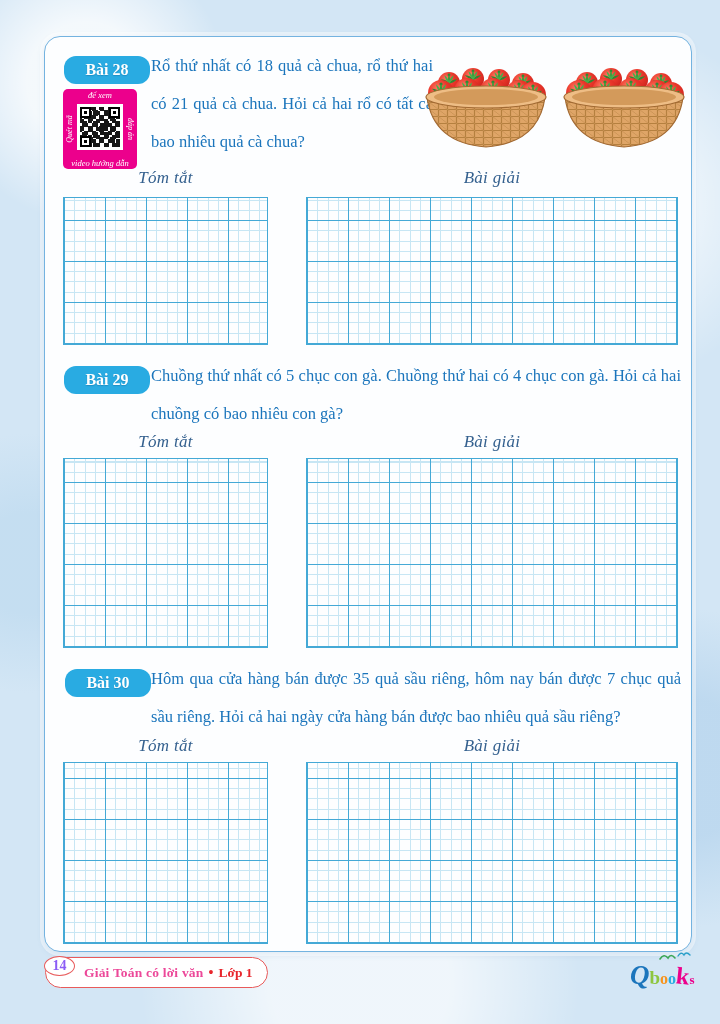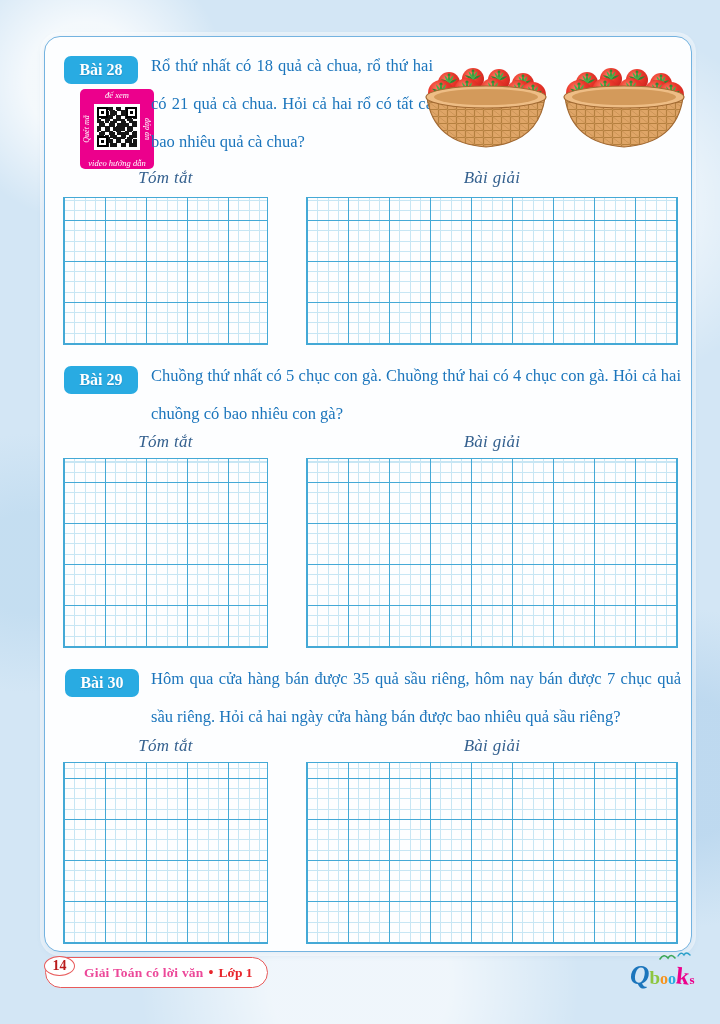--- a/index.html
+++ b/index.html
@@ -18,21 +18,21 @@
   .card {
     position:absolute; left:44px; top:36px; width:648px; height:916px;
     background:#fdfeff;
     border:1.5px solid #74b3e0;
     border-radius:16px;
     box-shadow:0 0 0 4px rgba(255,255,255,.45), 0 2px 6px rgba(90,140,190,.25);
   }
   .abs { position:absolute; }
 
   .ex-badge {
-    width:74px; height:28px; background:#29abe2; border-radius:7px;
+    width:86px; height:28px; background:#29abe2; border-radius:12px;
     color:#fff; font-weight:bold; font-size:16px;
     display:flex; align-items:center; justify-content:center;
     text-shadow:0 1px 1px rgba(0,60,110,.25);
   }
   .problem {
     color:#1b75bc; font-size:16.5px; line-height:38px;
     text-align:justify;
   }
   .sec-label {
     color:#35618f; font-style:italic; font-size:17px; text-align:center;
@@ -82,21 +82,21 @@
   
   .footer-badge {
     position:absolute; left:45px; top:957px; height:31px;
     border:1.5px solid #e85a5a; border-radius:17px; background:#fff;
     display:flex; align-items:center; padding:0 14px 0 38px;
   }
   .page-circle {
     position:absolute; left:-2px; top:-2px; width:31px; height:20px;
     border:1.5px solid #e85a5a; border-radius:50%; background:#fff;
     display:flex; align-items:center; justify-content:center;
-    color:#b91c1c; font-size:14px; font-weight:bold;
+    color:#8b5cf6; font-size:14px; font-weight:bold;
   }
   .book-title { color:#ec4899; font-weight:bold; font-size:13.5px; letter-spacing:.2px; }
   .dot-sep { color:#e8262d; font-weight:bold; margin:0 5px; font-size:14px; }
   .grade { color:#e8262d; font-weight:bold; font-size:13.5px; }
 
   .logo { position:absolute; left:630px; top:952px; width:76px; height:44px; }
   .logo .birds { position:absolute; left:28px; top:-2px; }
   .logo .letters { position:absolute; left:0; top:8px; white-space:nowrap; font-weight:bold; }
   .lq { color:#1b75bc; font-size:27px; font-style:italic; }
   .lb { color:#8dc63f; font-size:19px; }
@@ -107,21 +107,21 @@
 </style>
 </head>
 <body>
 
 <div class="card">
 
   <div class="abs ex-badge" style="left:19px; top:19px;">
     <span>Bài 28</span>
   </div>
 
-  <div class="abs qr-frame" style="left:35px; top:52px;">
+  <div class="abs qr-frame" style="left:18px; top:52px;">
     <span class="t">để xem</span>
     <span class="l">Quét mã</span>
     <span class="r">đáp án</span>
     <span class="b">video hướng dẫn</span>
     <div class="qr-inner">
       <div class="qr-noise">
         <div class="finder f-tl"></div>
           <div class="finder f-tr"></div>
           <div class="finder f-bl"></div>
       </div>

